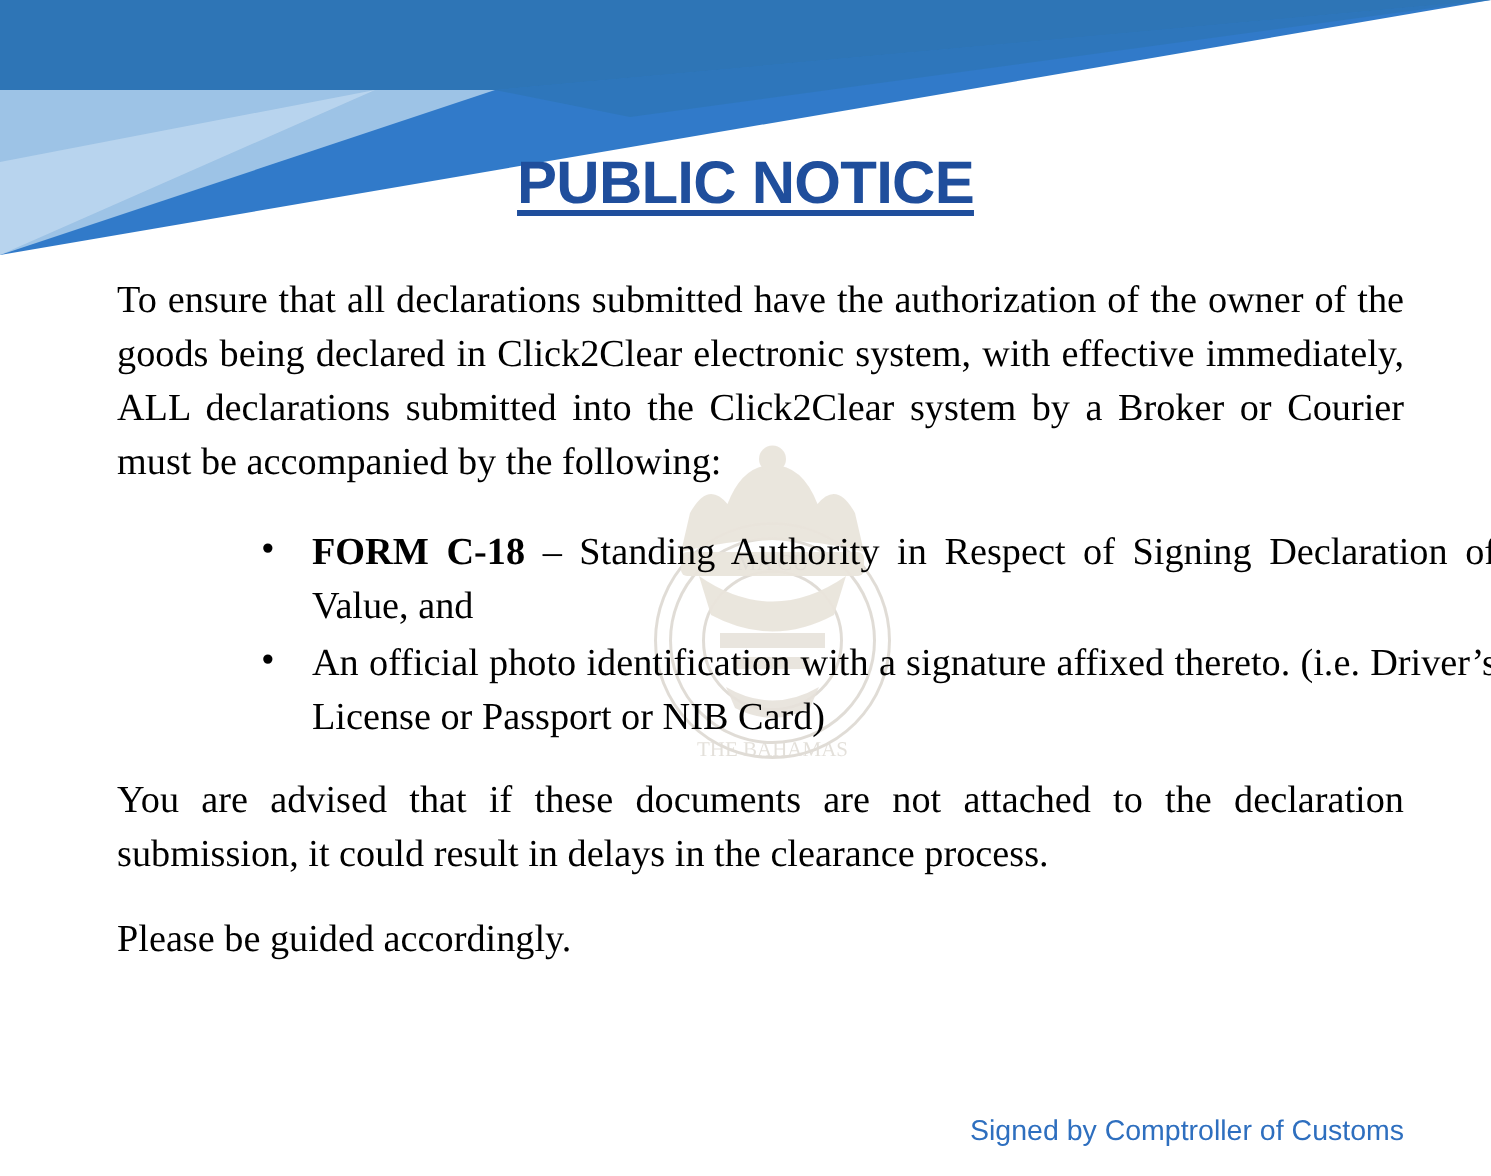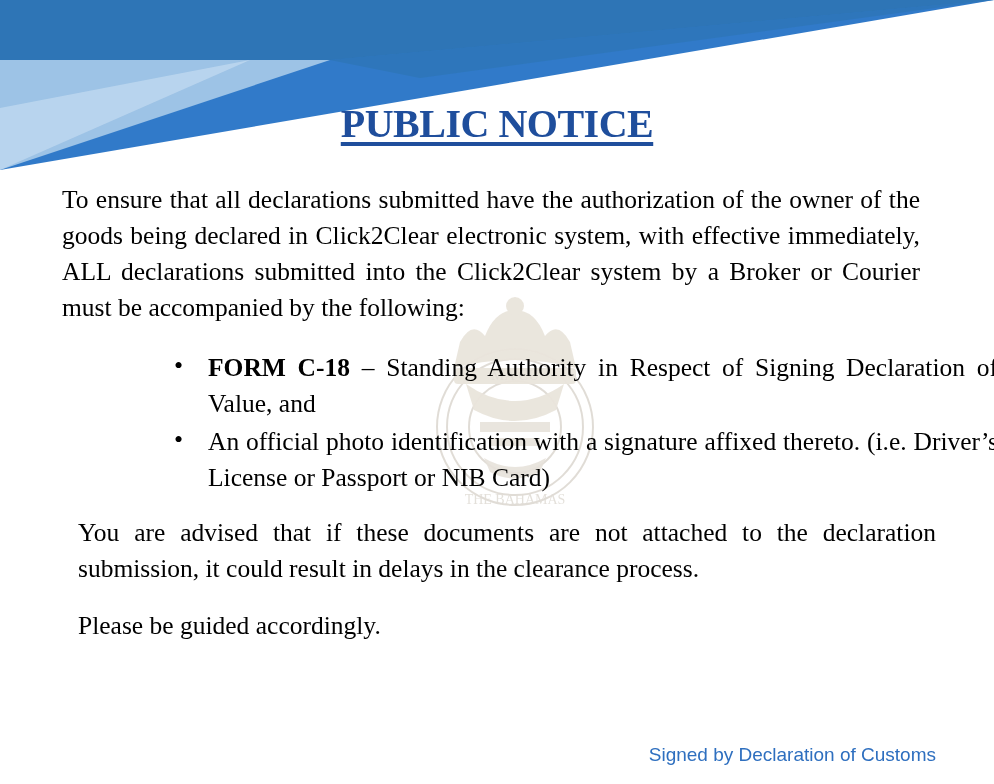--- a/index.html
+++ b/index.html
@@ -45,38 +45,38 @@
     width: 994px;
     height: 784px;
   }
 
   #title {
     position: absolute;
     top: 100px;
     left: 0;
     width: 994px;
     text-align: center;
-    font-family: Liberation Serif, serif;
+    font-family: Liberation Sans, sans-serif;
     font-weight: bold;
     font-size: 40px;
     letter-spacing: -0.5px;
     color: #1F4E9C;
     text-decoration: underline;
     text-underline-offset: 5px;
   }
 
   .para {
     position: absolute;
     font-size: 25.5px;
     line-height: 36px;
     text-align: justify;
     text-justify: inter-word;
   }
 
-  #para1 { left: 62px; top: 182px; width: 858px; }
+  #para1 { left: 78px; top: 182px; width: 858px; }
 
   #bullets {
     position: absolute;
     left: 150px;
     top: 350px;
     width: 790px;
     margin: 0;
     padding: 0 0 0 58px;
     list-style: none;
     font-size: 25.5px;
@@ -152,15 +152,15 @@
 
   <ul id="bullets">
     <li><span class="bold">FORM C-18</span><span> – Standing Authority in Respect of Signing Declaration of Value, and</span></li>
     <li><span>An official photo identification with a signature affixed thereto. (i.e. Driver’s License or Passport or NIB Card)</span></li>
   </ul>
 
   <div class="para" id="para3">Please be guided accordingly.</div>
 
   <div class="para" id="para2">You are advised that if these documents are not attached to the declaration submission, it could result in delays in the clearance process.</div>
 
-  <div id="signature">Signed by Declaration of Customs</div>
+  <div id="signature">Signed by Comptroller of Customs</div>
 
 </div>
 
 </body></html>

